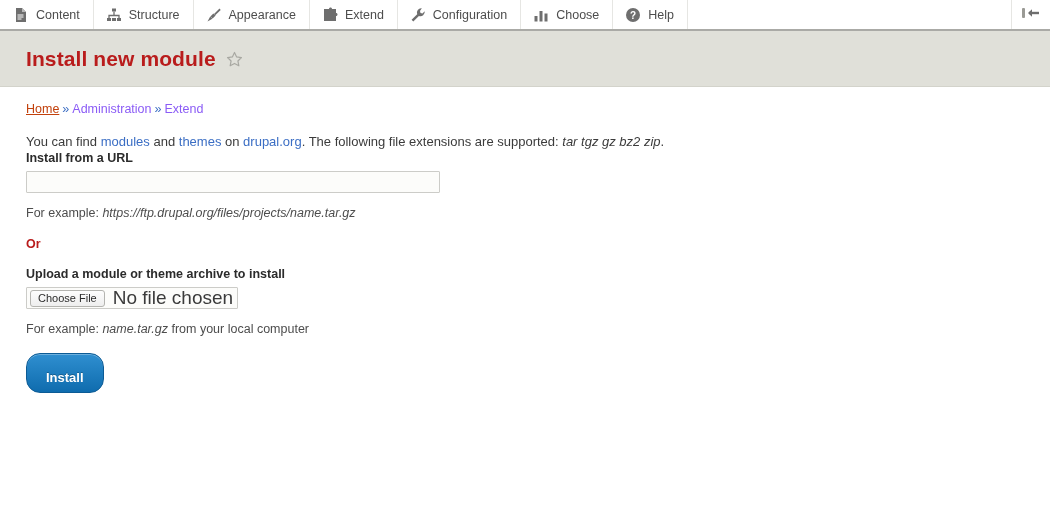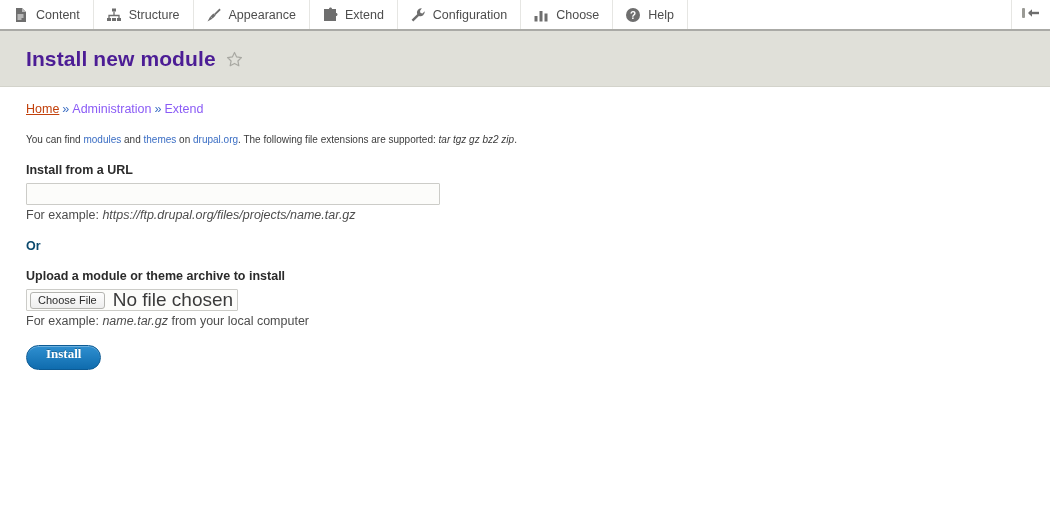--- a/index.html
+++ b/index.html
@@ -69,21 +69,21 @@
     background: #e0e0d9;
     border-bottom: 1px solid #d3d3cb;
     display: flex;
     align-items: center;
     padding: 0 26px;
     box-sizing: border-box;
   }
   #page-title {
     font-size: 21px;
     font-weight: bold;
-    color: #4c1d95;
+    color: #b91c1c;
     letter-spacing: 0.1px;
   }
   #bookmark-star {
     margin-left: 10px;
     display: inline-flex;
     align-items: center;
     cursor: pointer;
     position: relative;
     top: 1px;
   }
@@ -102,23 +102,22 @@
     text-decoration: none;
     cursor: pointer;
   }
   #breadcrumb .crumb-sep {
     color: #3b6ec4;
     margin: 0 3px;
   }
   #breadcrumb .crumb-home { color: #c2410c; text-decoration: underline; }
 
   #intro-text {
-    font-size: 10px;
+    font-size: 13px;
     color: #3b3b3b;
-    margin-bottom: 16px;
     line-height: 1.4;
   }
   #intro-text a {
     color: #3b6ec4;
     text-decoration: none;
     cursor: pointer;
   }
   #intro-text .ext-list {
     font-style: italic;
   }
@@ -140,30 +139,30 @@
     padding: 2px 5px;
     font-family: "Liberation Sans", sans-serif;
     font-size: 13px;
     color: #3b3b3b;
     border-radius: 1px;
   }
 
   .help-text {
     font-size: 12.5px;
     color: #4d4d4d;
-    margin-top: 3px;
+    margin-top: 13px;
   }
   .help-text .mono-ital {
     font-style: italic;
   }
 
   #or-separator {
     font-size: 12.5px;
     font-weight: bold;
-    color: #0c4a6e;
+    color: #b91c1c;
     margin: 17px 0 16px 0;
   }
 
   #file-control {
     display: inline-flex;
     align-items: center;
     box-sizing: border-box;
     height: 22px;
     width: 212px;
     border: 1px solid #ccccc8;
@@ -184,28 +183,28 @@
   }
   #file-name-text {
     font-size: 19px;
     color: #3b3b3b;
     margin-left: 8px;
   }
 
   #install-button {
     margin-top: 17px;
     display: inline-block;
-    font-family: Liberation Serif, serif;
+    font-family: Liberation Sans, sans-serif;
     font-size: 13px;
     font-weight: bold;
     color: #ffffff;
     background: linear-gradient(#2f8fd0, #0f6cae);
     border: 1px solid #0c5b95;
     border-radius: 14px;
-    padding: 0 19px 7px 19px;
+    padding: 16px 19px 7px 19px;
     cursor: pointer;
     text-shadow: 0 -1px 0 rgba(0,0,0,0.25);
     box-shadow: inset 0 1px 0 rgba(255,255,255,0.3);
   }
 </style>
 </head>
 <body>
 
 <div id="admin-toolbar">
 

